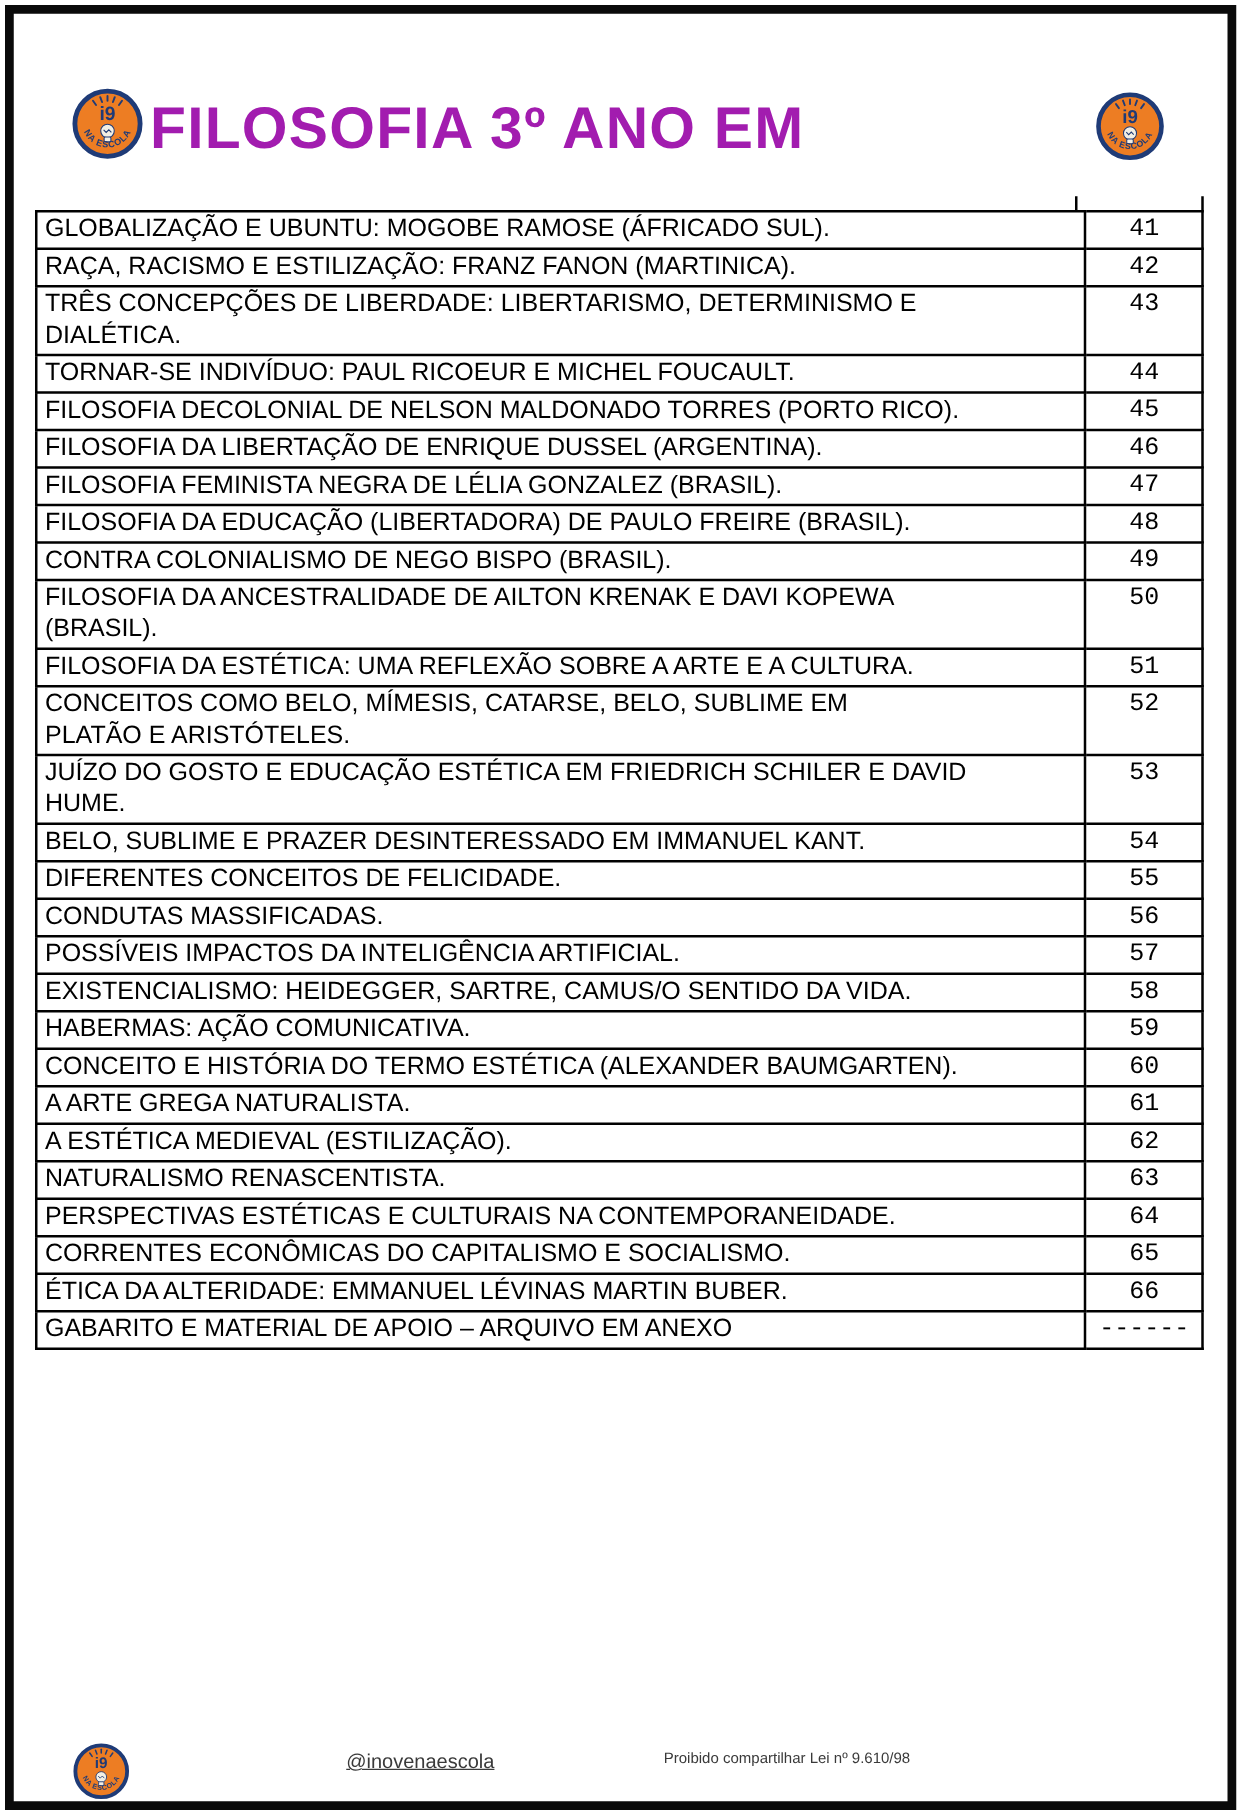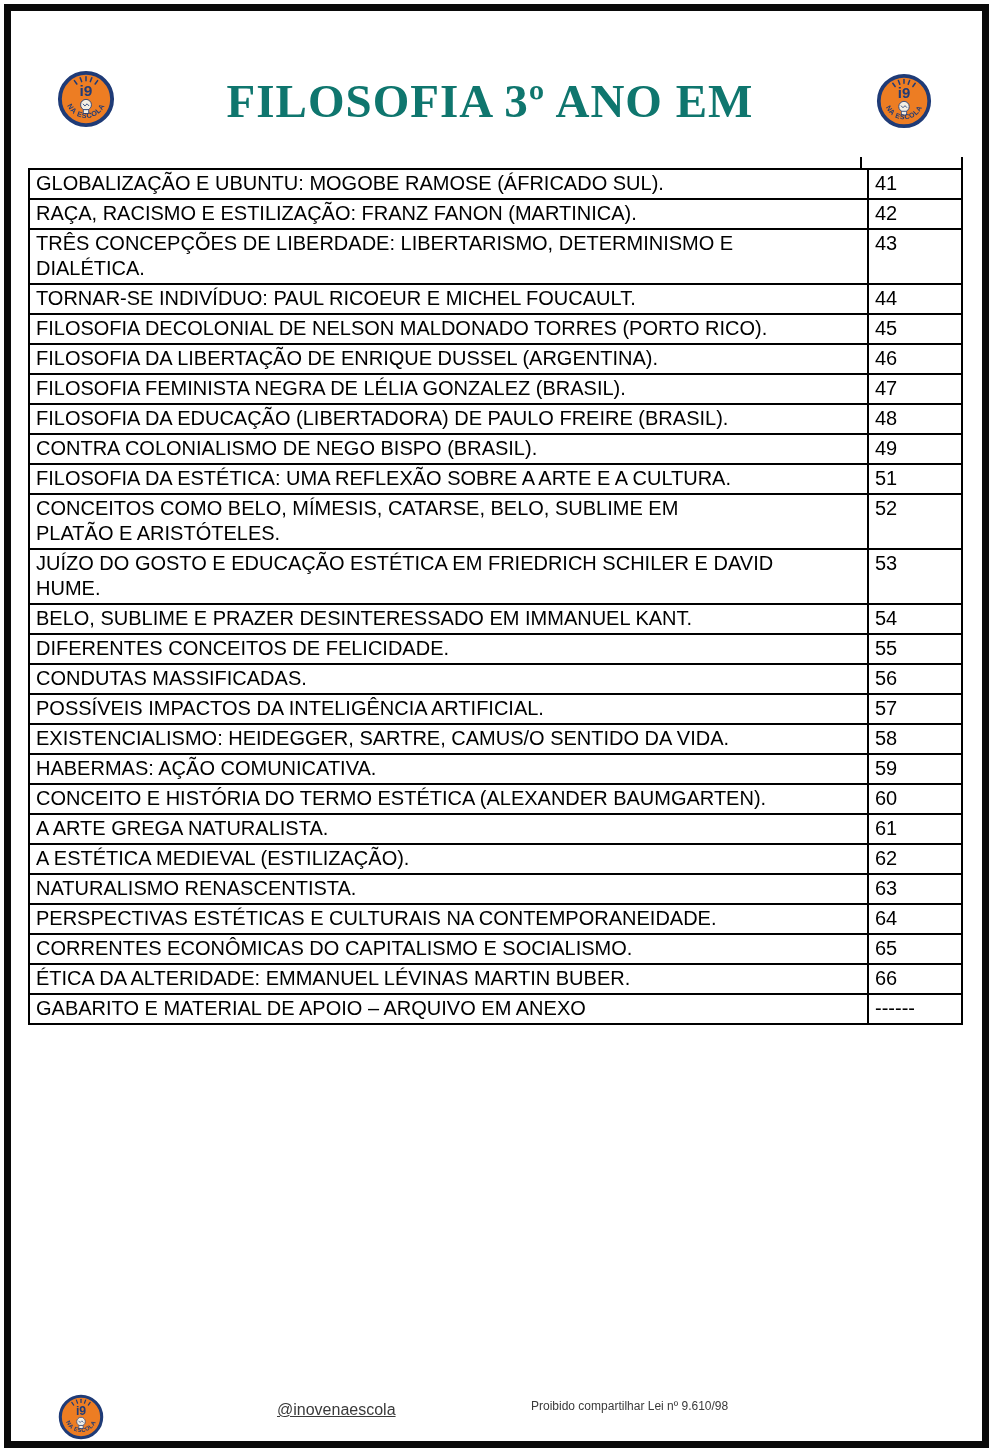--- a/index.html
+++ b/index.html
@@ -6,23 +6,23 @@
   html,body { margin:0; padding:0; }
   body {
     width:993px; height:1453px; position:relative; background:#ffffff;
     font-family:"Liberation Sans", sans-serif; overflow:hidden;
   }
   .frame {
     position:absolute; left:4px; top:4px; right:4px; bottom:5px;
     border:7px solid var(--ink); box-sizing:border-box; background:#fff;
   }
   .page-title {
-    position:absolute; top:74px; left:120px; width:740px; text-align:center;
-    font-family:Liberation Serif, serif; font-weight:bold; font-size:47px;
-    letter-spacing:1px; color:#0f766e; white-space:nowrap;
+    position:absolute; top:74px; left:120px; width:740px; 
+    font-family:Liberation Sans, sans-serif; font-weight:bold; font-size:47px;
+    letter-spacing:1px; color:#a21caf; white-space:nowrap;
   }
   .logo { position:absolute; }
   .logo svg { display:block; width:100%; height:100%; }
   .logo-tl { left:57px;  top:70px;  width:58px; height:58px; }
   .logo-tr { left:876px; top:73px;  width:56px; height:56px; }
   .logo-bt { left:58px;  top:1394px; width:46px; height:46px; z-index:3; }
   .logo-circle { fill:var(--orange); stroke:var(--navy); stroke-width:4; }
   .logo-rays  { stroke:var(--navy); stroke-width:1.6; stroke-linecap:round; }
   .logo-monogram {
     font-family:"Liberation Sans", sans-serif; font-weight:bold; font-size:16px;
@@ -37,21 +37,21 @@
   }
   table.topics {
     position:absolute; left:28px; top:168px; width:935px;
     border-collapse:collapse; table-layout:fixed;
   }
   table.topics td {
     border:2px solid #000; color:#000; font-size:20px; line-height:25px;
     padding:1px 5px 2px 6px; vertical-align:top; overflow:hidden;margin-top:47px;
   }
   td.topic { width:826px; white-space:pre-line; }
-  td.num   { padding-left:2px; padding-right:2px; }
+  td.num   { text-align:center; padding-left:2px; padding-right:2px;font-family:Liberation Mono, monospace; }
   .tick { position:absolute; width:2px; height:11px; background:#000; }
   .tick-a { left:860px; top:157px; }
   .tick-b { left:961px; top:157px; }
   .footer-handle {
     position:absolute; left:277px; top:1401px; font-size:16px; color:var(--footer-ink);text-decoration:underline;
   }
   .footer-copyright {
     position:absolute; left:531px; top:1399px; font-size:12px; color:var(--footer-ink);
   }
 </style>
@@ -140,20 +140,25 @@
       </tr>
     <tr>
         <td class="topic">FILOSOFIA DA EDUCAÇÃO (LIBERTADORA) DE PAULO FREIRE (BRASIL).</td>
         <td class="num">48</td>
       </tr>
     <tr>
         <td class="topic">CONTRA COLONIALISMO DE NEGO BISPO (BRASIL).</td>
         <td class="num">49</td>
       </tr>
     <tr>
+        <td class="topic">FILOSOFIA DA ANCESTRALIDADE DE AILTON KRENAK E DAVI KOPEWA
+(BRASIL).</td>
+        <td class="num">50</td>
+      </tr>
+    <tr>
         <td class="topic">FILOSOFIA DA ESTÉTICA: UMA REFLEXÃO SOBRE A ARTE E A CULTURA.</td>
         <td class="num">51</td>
       </tr>
     <tr>
         <td class="topic">CONCEITOS COMO BELO, MÍMESIS, CATARSE, BELO, SUBLIME EM
 PLATÃO E ARISTÓTELES.</td>
         <td class="num">52</td>
       </tr>
     <tr>
         <td class="topic">JUÍZO DO GOSTO E EDUCAÇÃO ESTÉTICA EM FRIEDRICH SCHILER E DAVID

